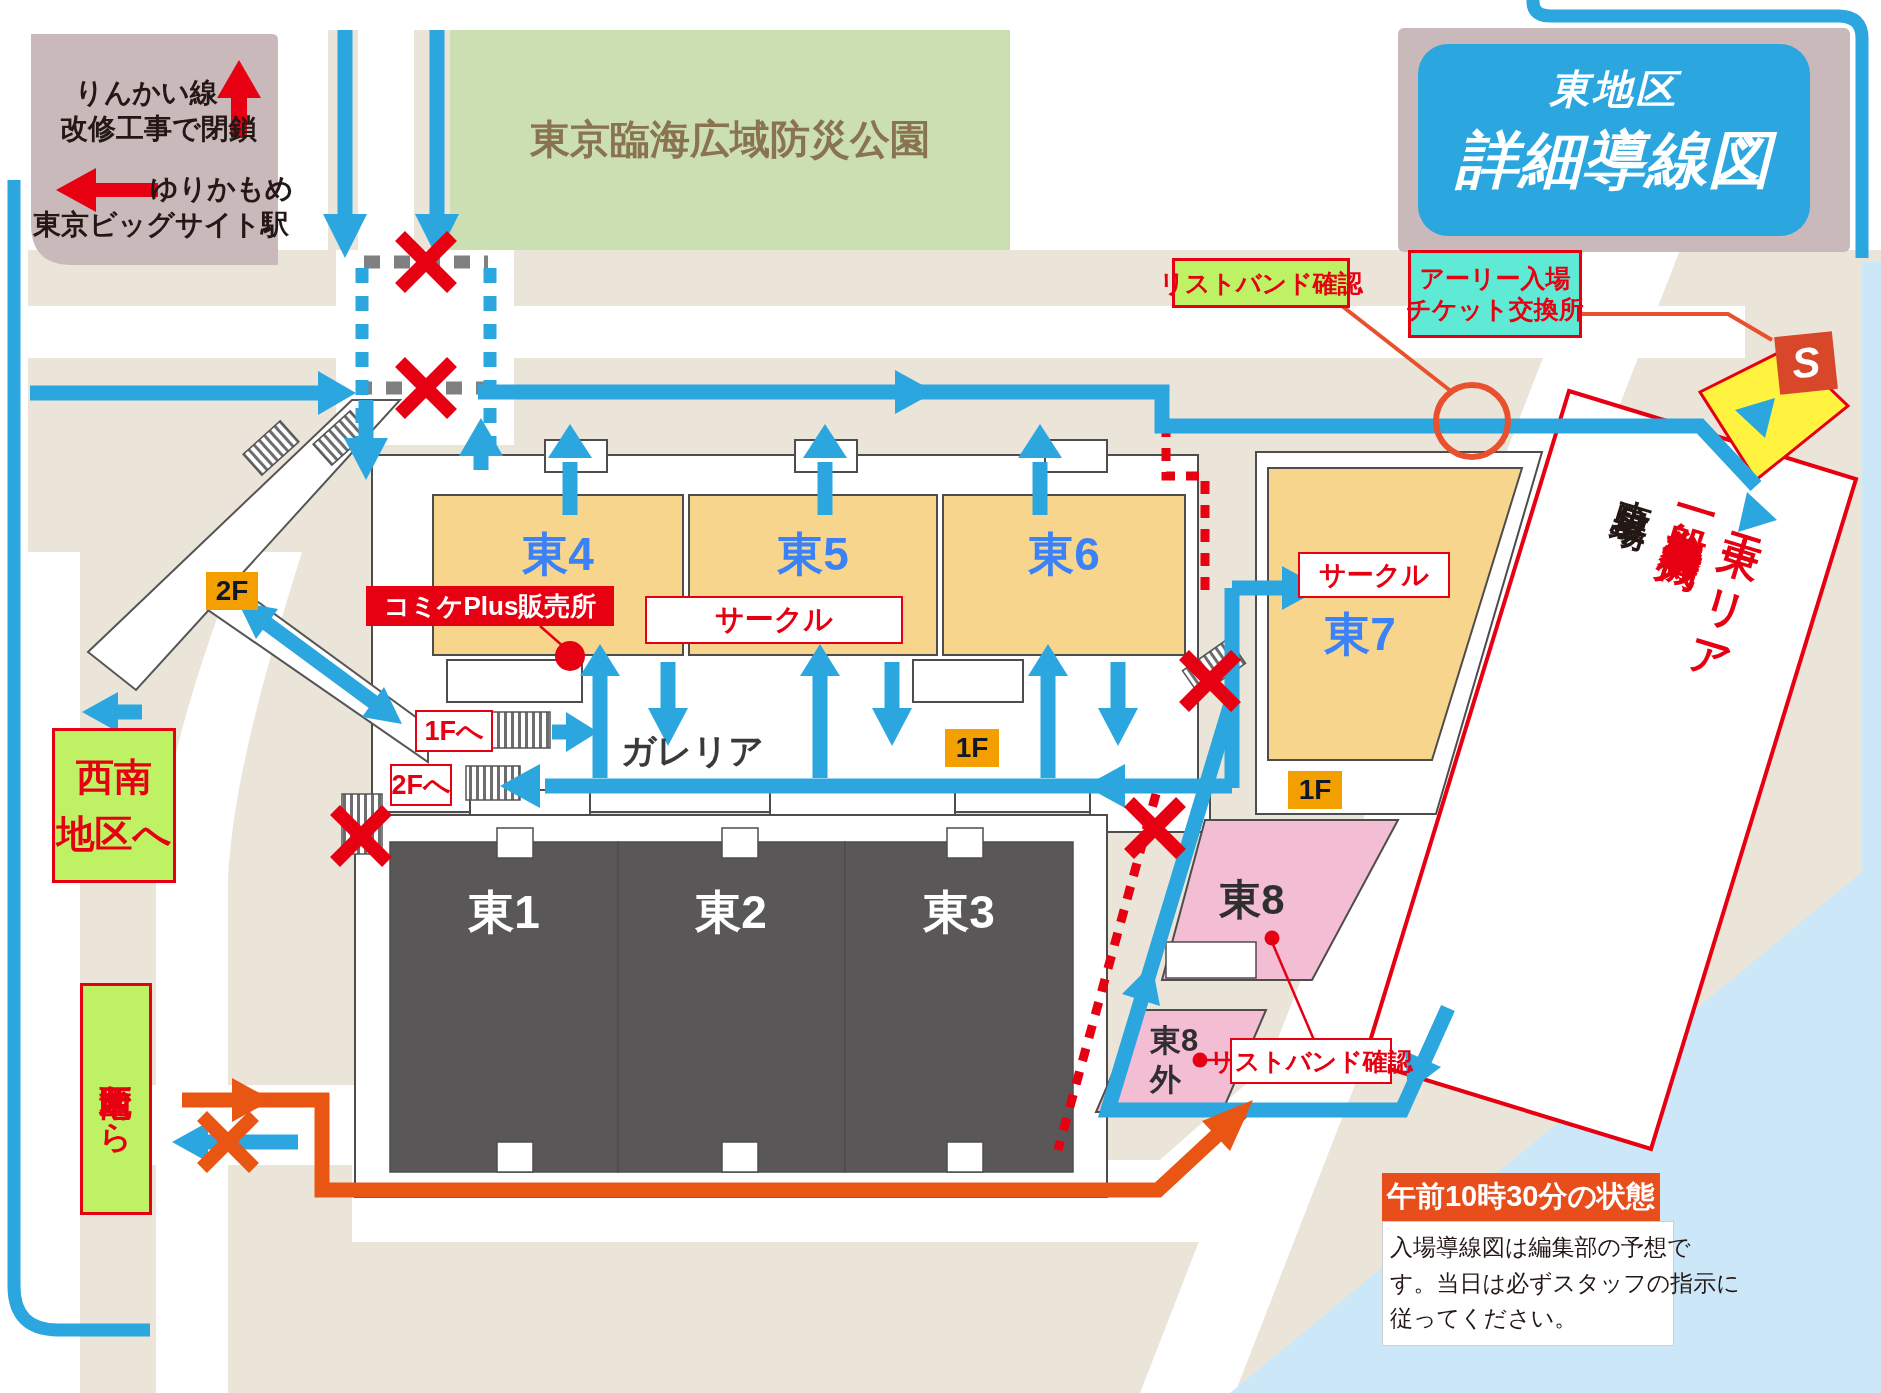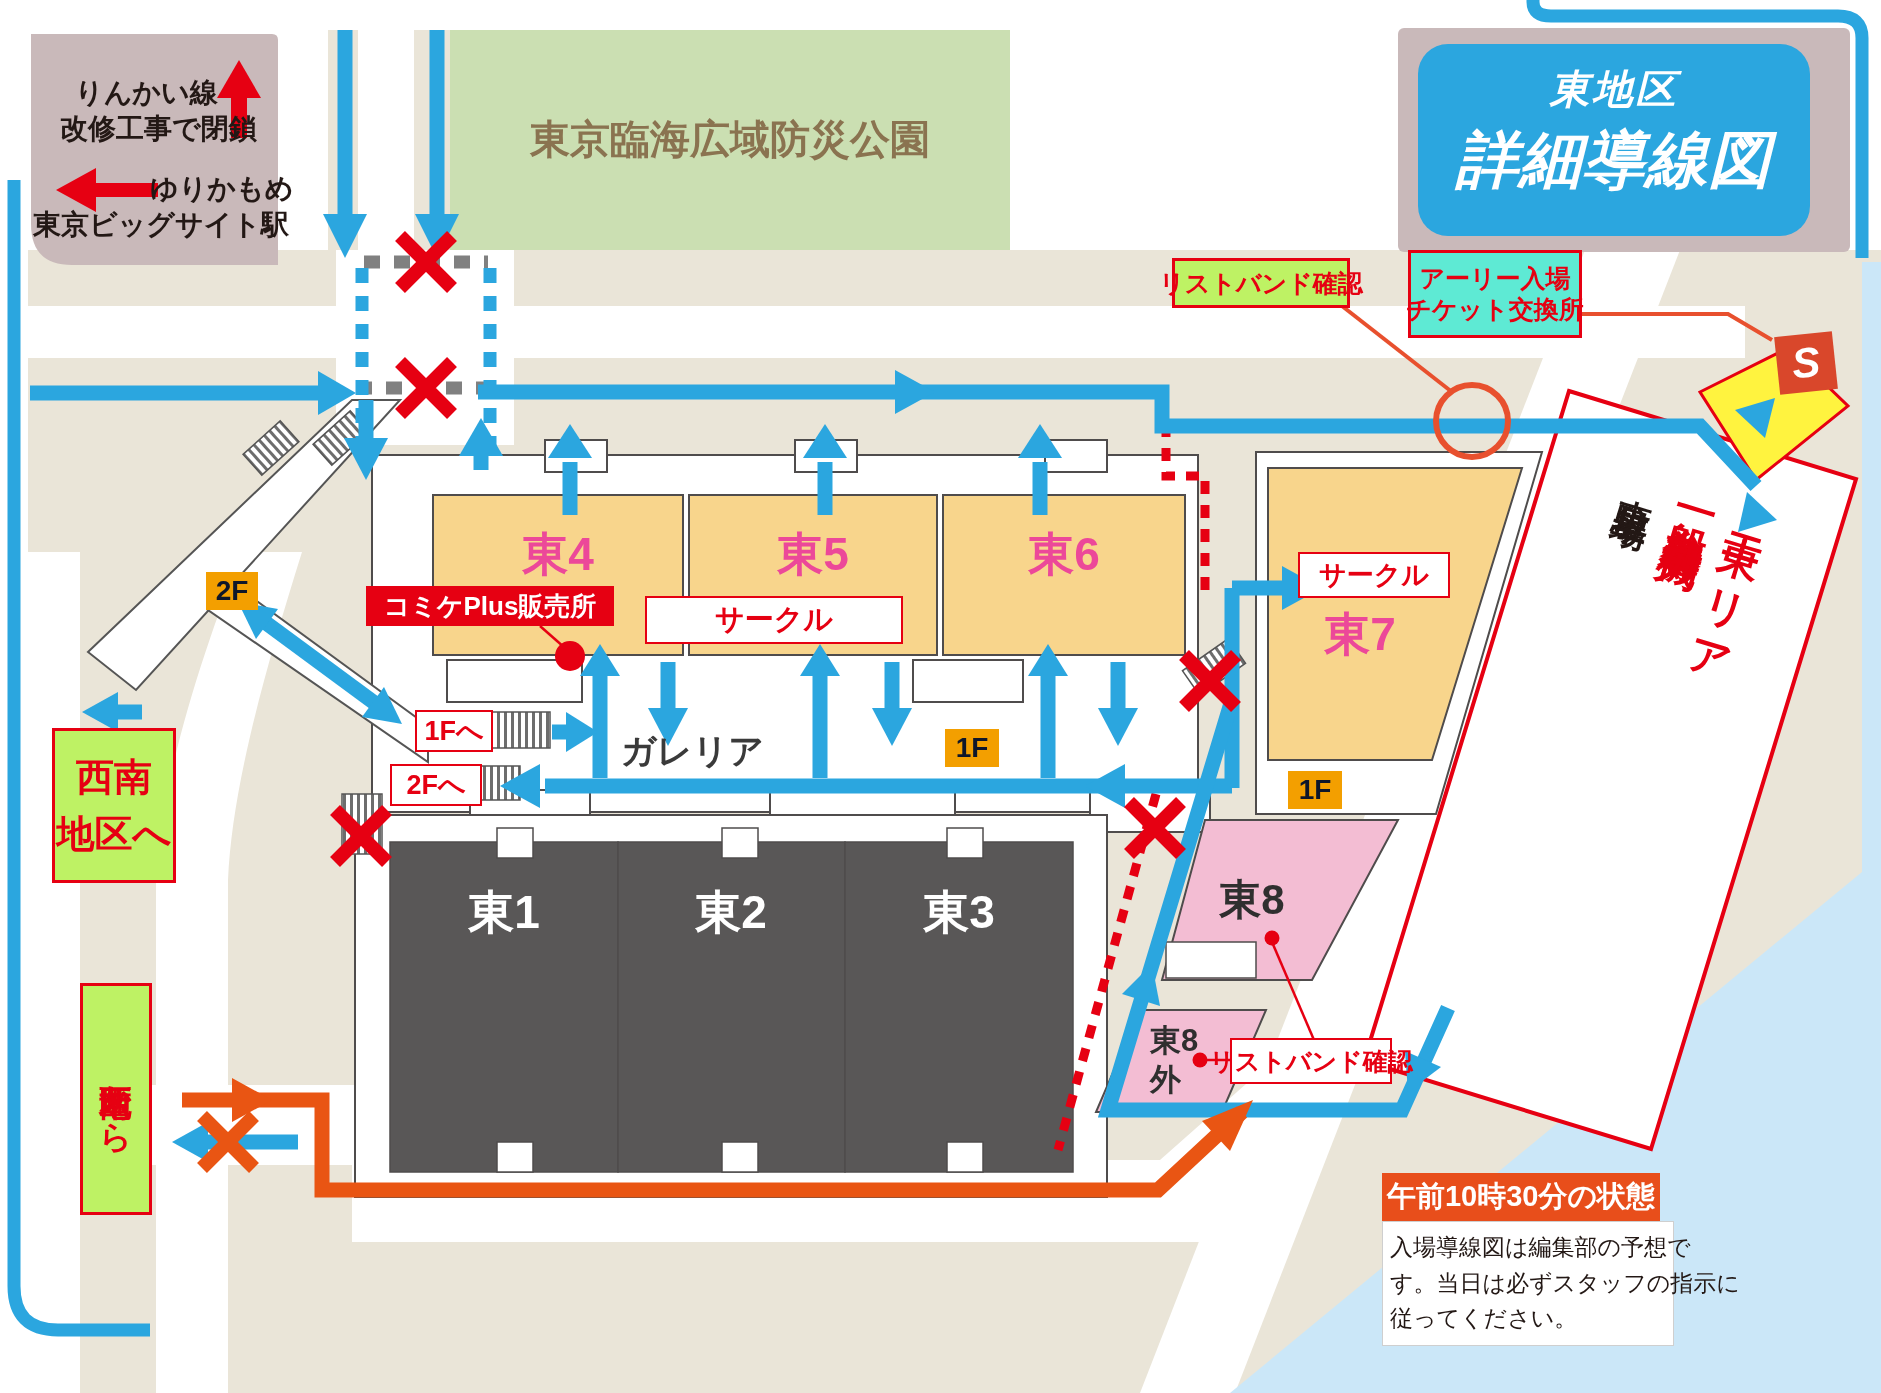--- a/index.html
+++ b/index.html
@@ -6,21 +6,21 @@
   #stage{position:relative;width:1881px;height:1393px;overflow:hidden;background:#fff;
          font-family:"Liberation Sans",sans-serif;}
   #stage svg{position:absolute;left:0;top:0;}
   .lbl{position:absolute;font-weight:bold;white-space:nowrap;box-sizing:border-box;}
   .ctr{display:flex;align-items:center;justify-content:center;text-align:center;}
   .box-red{background:#bef264;border:3px solid #E60012;color:#E60012;}
   .box-red2{background:#fff;border:2.5px solid #E60012;color:#E60012;}
   .box-yel{background:#5eead4;border:3px solid #E60012;color:#E60012;line-height:1.25;}
   .badge{background:#F39F00;color:#0f172a;}
   .redfill{background:#E60012;color:#fff;}
-  .hall-lbl{color:#ec4899;font-size:46px;}
+  .hall-lbl{color:#3b82f6;font-size:46px;}
   .hall-lbl-w{color:#fff;font-size:46px;}
   .vtext{writing-mode:vertical-rl;}
   .note-line{display:block;}
 </style>
 </head>
 <body>
 
 <div id="stage">
 
 <svg width="1881" height="1393" viewBox="0 0 1881 1393">
@@ -230,21 +230,21 @@
   <div class="lbl ctr" style="left:1777px;top:334px;width:58px;height:58px;background:#D9472B;color:#fff;font-size:42px;font-style:italic;transform:rotate(-6deg);">S</div>
 
   <div class="lbl ctr redfill" style="left:366px;top:586px;width:248px;height:40px;font-size:26px;">コミケPlus販売所</div>
 
   <div class="lbl ctr box-red2" style="left:645px;top:596px;width:258px;height:48px;font-size:29px;">サークル</div>
   <div class="lbl ctr box-red2" style="left:1298px;top:552px;width:152px;height:46px;font-size:27px;">サークル</div>
 
   <div class="lbl ctr" style="left:600px;top:728px;width:185px;font-size:35px;color:#3a3a3a;">ガレリア</div>
 
   <div class="lbl ctr box-red2" style="left:415px;top:710px;width:78px;height:42px;font-size:27px;">1Fへ</div>
-  <div class="lbl ctr box-red2" style="left:390px;top:764px;width:92px;height:42px;font-size:27px;">2Fへ</div>
+  <div class="lbl ctr box-red2" style="left:390px;top:764px;width:62px;height:42px;font-size:27px;">2Fへ</div>
 
   <div class="lbl ctr badge" style="left:206px;top:572px;width:52px;height:38px;font-size:28px;">2F</div>
   <div class="lbl ctr badge" style="left:945px;top:729px;width:54px;height:38px;font-size:28px;">1F</div>
   <div class="lbl ctr badge" style="left:1288px;top:771px;width:54px;height:38px;font-size:28px;">1F</div>
 
   <div class="lbl ctr hall-lbl" style="left:498px;top:524px;width:120px;">東4</div>
   <div class="lbl ctr hall-lbl" style="left:753px;top:524px;width:120px;">東5</div>
   <div class="lbl ctr hall-lbl" style="left:1004px;top:524px;width:120px;">東6</div>
   <div class="lbl ctr hall-lbl" style="left:1300px;top:604px;width:120px;">東7</div>
   <div class="lbl ctr hall-lbl-w" style="left:444px;top:882px;width:120px;">東1</div>

